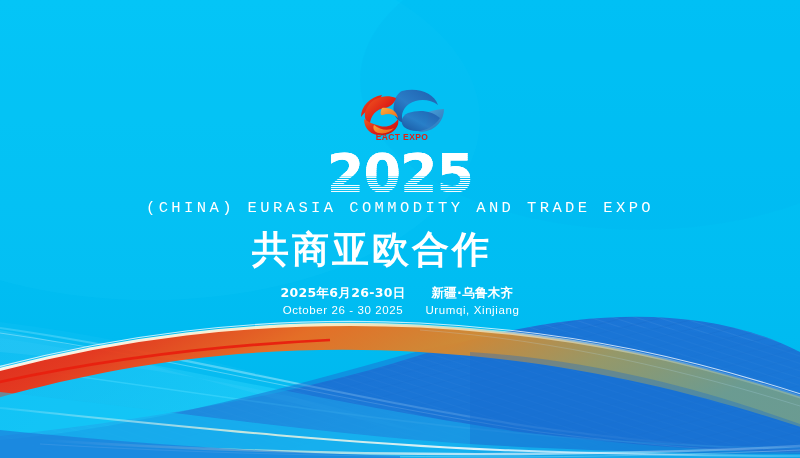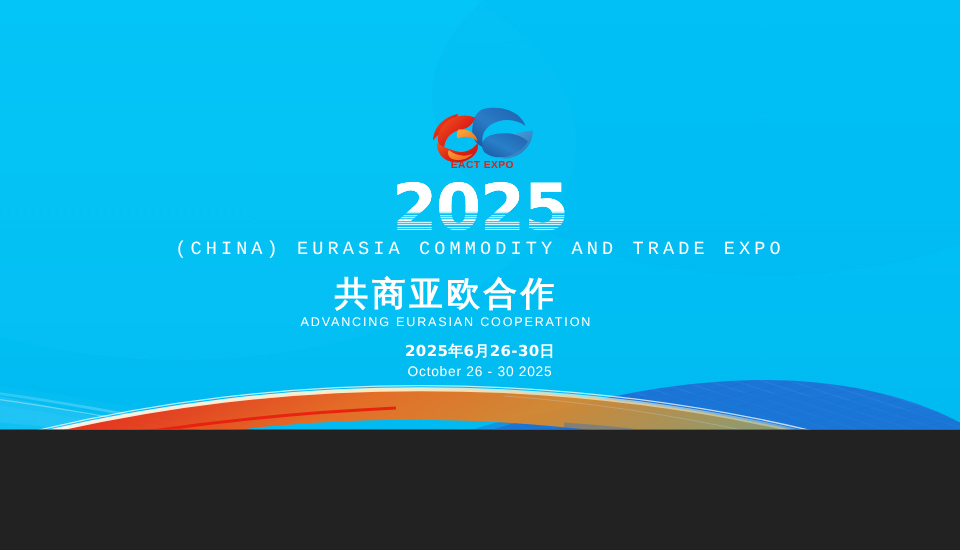--- a/index.html
+++ b/index.html
@@ -1,21 +1,21 @@
 <!DOCTYPE html>
 <html><head>
 <meta charset="utf-8">
 <title>2025 China Eurasia Commodity and Trade Expo Banner</title>
 <style>
   html,body{margin:0;padding:0;background:#222;}
   *{box-sizing:border-box;}
 
   #banner{
     position:relative;
-    width:800px;height:358px;
+    width:800px;height:458px;
     overflow:hidden;
     background:#00c0f3;
     font-family:"Liberation Sans","DejaVu Sans",sans-serif;
     -webkit-font-smoothing:antialiased;
   }
 
   
   #bg-art{position:absolute;inset:0;width:800px;height:458px;}
 
   
@@ -90,21 +90,21 @@
   }
 
   
   .slogans{
     position:absolute;left:0;top:229px;width:800px;
     display:flex;justify-content:center;align-items:flex-start;
     gap:56px;
   }
   .slogan{display:flex;flex-direction:column;align-items:center;}
   .slogan-cn{
-    font-size:28px;font-weight:700;color:#ffffff;
+    font-size:37px;font-weight:700;color:#ffffff;
     letter-spacing:3px;line-height:1.12;
     font-family:"DejaVu Sans","Liberation Sans",sans-serif;
   }
   .slogan-en{
     font-size:10.5px;color:#ffffff;letter-spacing:1.5px;
     margin-top:3px;font-weight:400;white-space:nowrap;
   }
 
   
   .meta{
@@ -313,27 +313,30 @@
 
     <div class="title-row">
       <span class="year" data-text="2025">2025</span>
     </div>
 
     <div class="en-title">(CHINA) EURASIA COMMODITY AND TRADE EXPO</div>
 
     <div class="slogans">
       <div class="slogan">
         <span class="slogan-cn">共商亚欧合作</span>
-        <span class="slogan-en">ADVANCING EURASIAN COOPERATION</span>
       </div>
       <div class="slogan">
       </div>
     </div>
 
     <div class="meta">
       <div class="meta-col">
         <span class="meta-cn">2025年6月26-30日</span>
         <span class="meta-en">October 26 - 30  2025</span>
       </div>
+      <div class="meta-col">
+        <span class="meta-cn">新疆·乌鲁木齐</span>
+        <span class="meta-en">Urumqi, Xinjiang</span>
+      </div>
     </div>
 
   </div>
 </div>
 
 </body></html>

